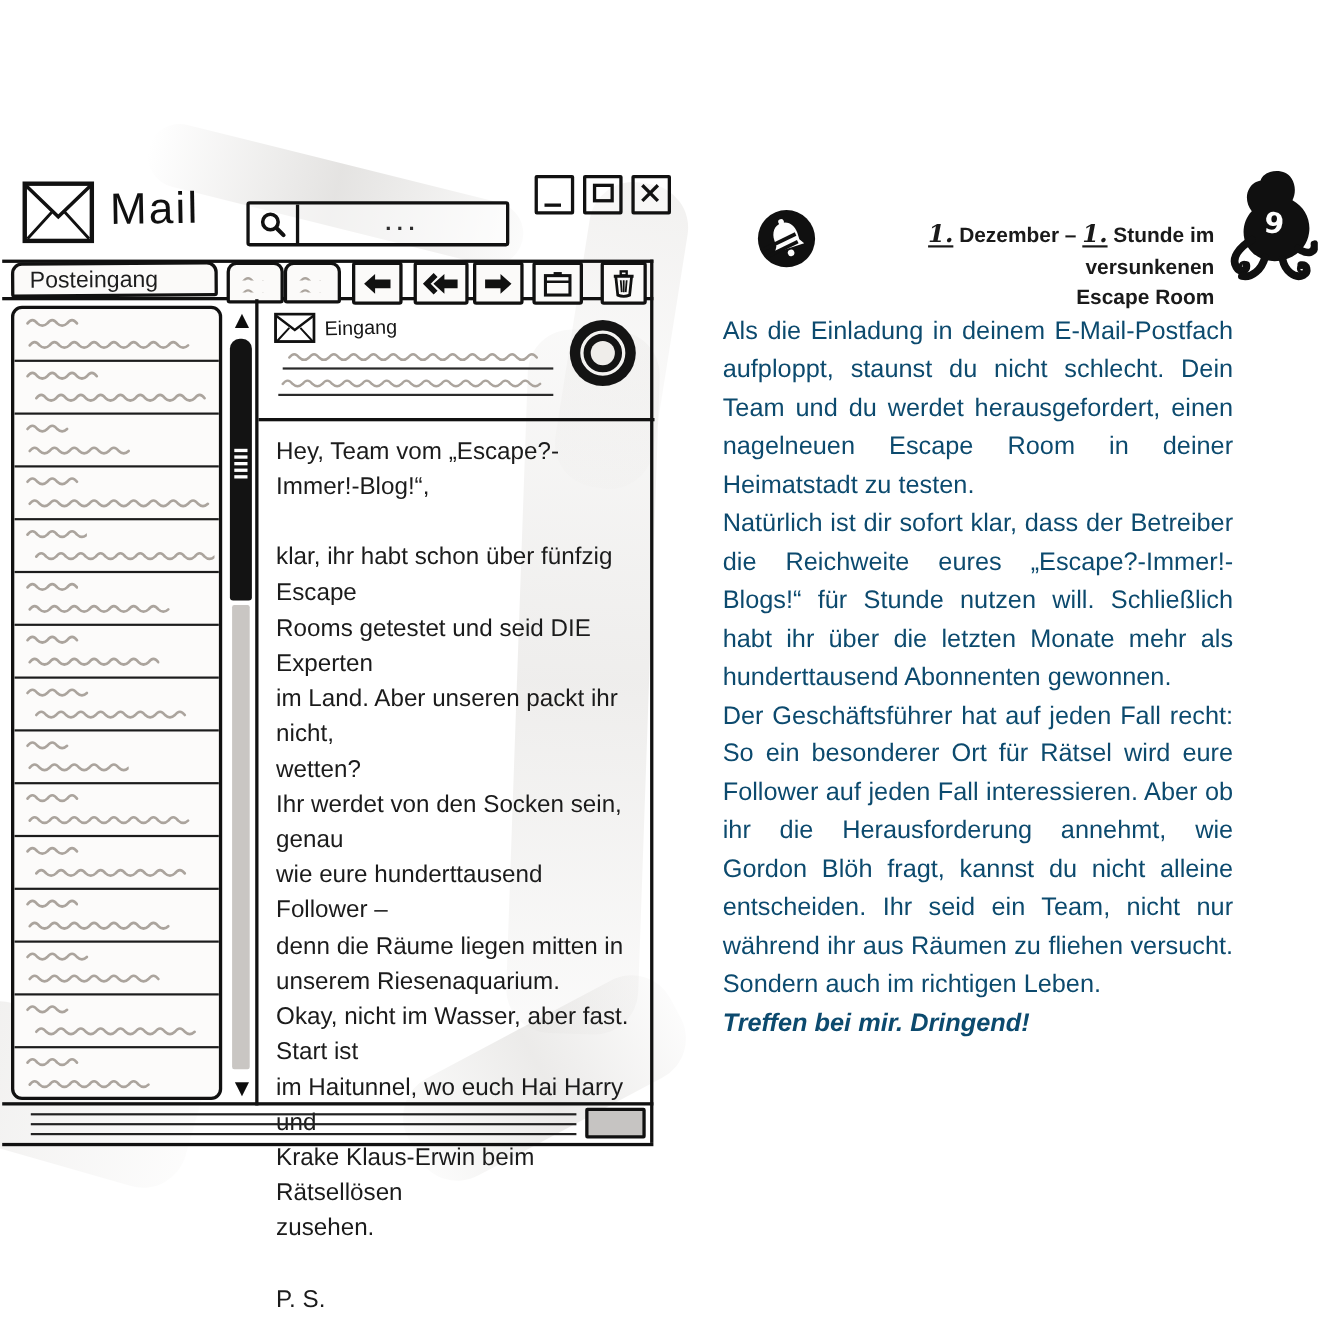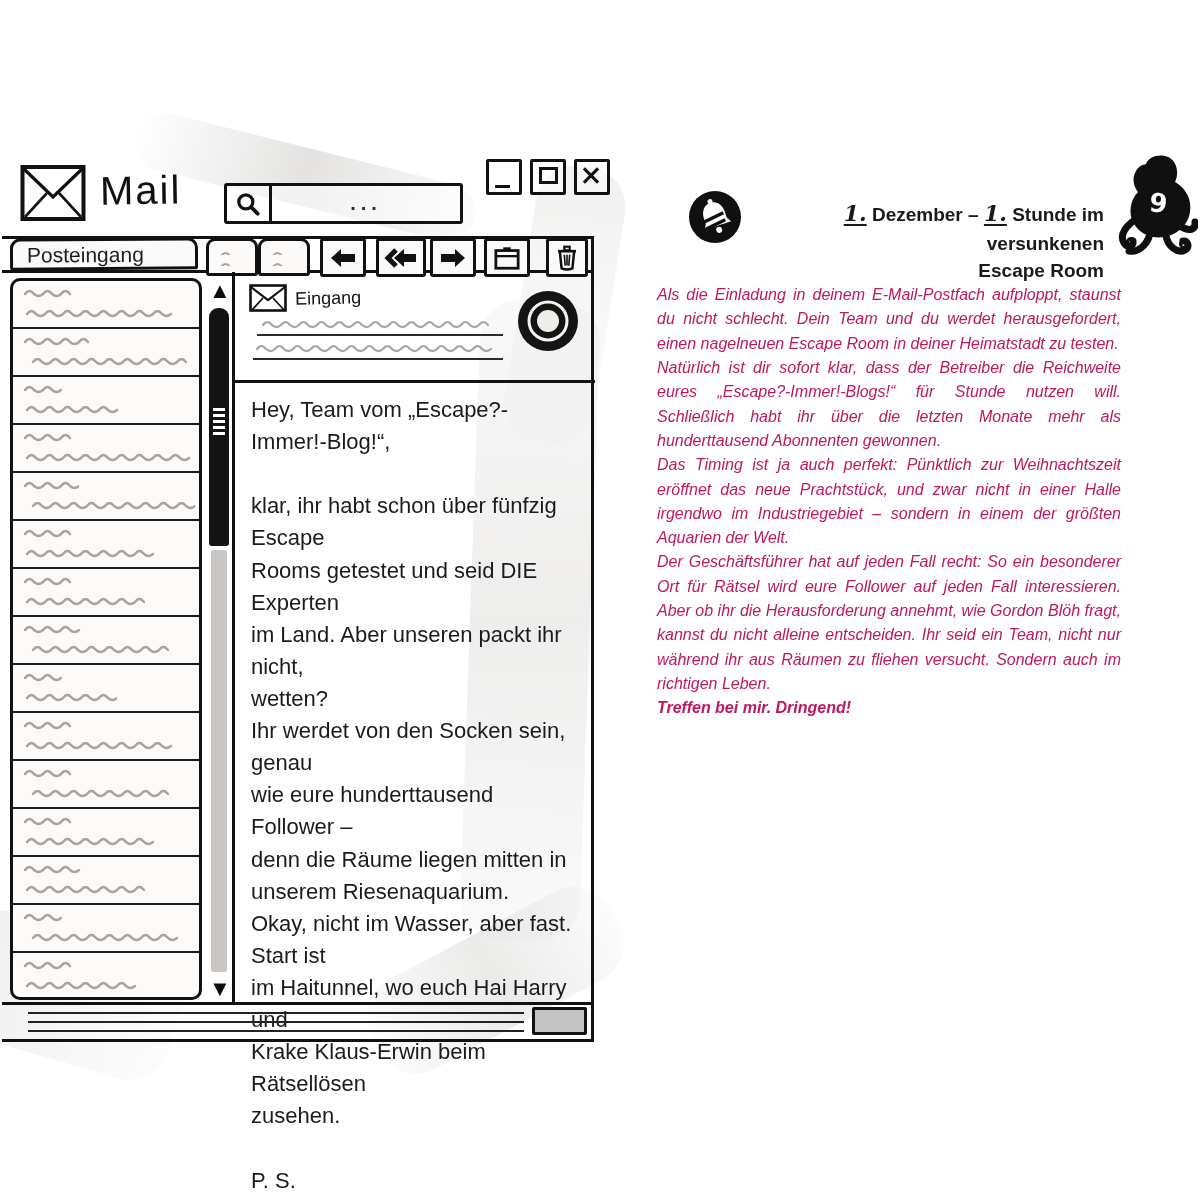--- a/index.html
+++ b/index.html
@@ -86,21 +86,21 @@
               box-sizing:border-box;background:#c6c4c2;border-radius:2px;}
 
   
   #bell{left:688px;top:190px;}
   #heading{left:748px;top:198px;width:356px;text-align:right;font-weight:bold;
            font-size:19px;color:#1a1a1a;line-height:1.45;}
   .hand-num{font-family:"DejaVu Serif",serif;font-style:italic;font-weight:bold;
             font-size:22px;text-decoration:underline;text-underline-offset:3px;}
   #octopus{left:1116px;top:150px;}
   #chapter-body{left:657px;top:283px;width:464px;}
-  #chapter-body p{margin:0;text-align:justify;font-size:16px;line-height:1.52;color:#be185d;font-style:italic;}
+  #chapter-body p{margin:0;text-align:justify;font-size:23px;line-height:1.52;color:#0c4a6e;}
   #chat-line{font-style:italic;font-weight:bold;font-size:17.5px;line-height:1.52;color:#262626;margin:0;}
 </style>
 </head>
 <body>
 
 <div class="wc wc1"></div>
 <div class="wc wc2"></div>
 <div class="wc wc3"></div>
 <div class="wc wc4"></div>
 <div class="wc wc5"></div>
@@ -427,16 +427,15 @@
     <circle cx="15" cy="92" r="3.5" fill="none" stroke="#101010" stroke-width="3"></circle>
     <circle cx="68" cy="94" r="3.5" fill="none" stroke="#101010" stroke-width="3"></circle>
     <text x="42" y="62" fill="#ffffff" font-size="26" font-weight="bold" font-family="DejaVu Sans" text-anchor="middle" transform="rotate(6 42 56)">9</text>
   </svg>
 </div>
 
 <div id="chapter-body" class="abs">
 
 <p>Als die Einladung in deinem E-Mail-Postfach aufploppt, staunst du nicht schlecht. Dein Team und du werdet herausgefordert, einen nagelneuen Escape Room in deiner Heimatstadt zu testen.</p>
     <p>Natürlich ist dir sofort klar, dass der Betreiber die Reichweite eures „Escape?-Immer!-Blogs!“ für Stunde nutzen will. Schließlich habt ihr über die letzten Monate mehr als hunderttausend Abonnenten gewonnen.</p>
-    <p>Das Timing ist ja auch perfekt: Pünktlich zur Weihnachtszeit eröffnet das neue Prachtstück, und zwar nicht in einer Halle irgendwo im Industriegebiet – sondern in einem der größten Aquarien der Welt.</p>
     <p>Der Geschäftsführer hat auf jeden Fall recht: So ein besonderer Ort für Rätsel wird eure Follower auf jeden Fall interessieren. Aber ob ihr die Herausforderung annehmt, wie Gordon Blöh fragt, kannst du nicht alleine entscheiden. Ihr seid ein Team, nicht nur während ihr aus Räumen zu fliehen versucht. Sondern auch im richtigen Leben.</p>
     <p id="chat-line">Treffen bei mir. Dringend!</p>
   </div>
 
 </body></html>

